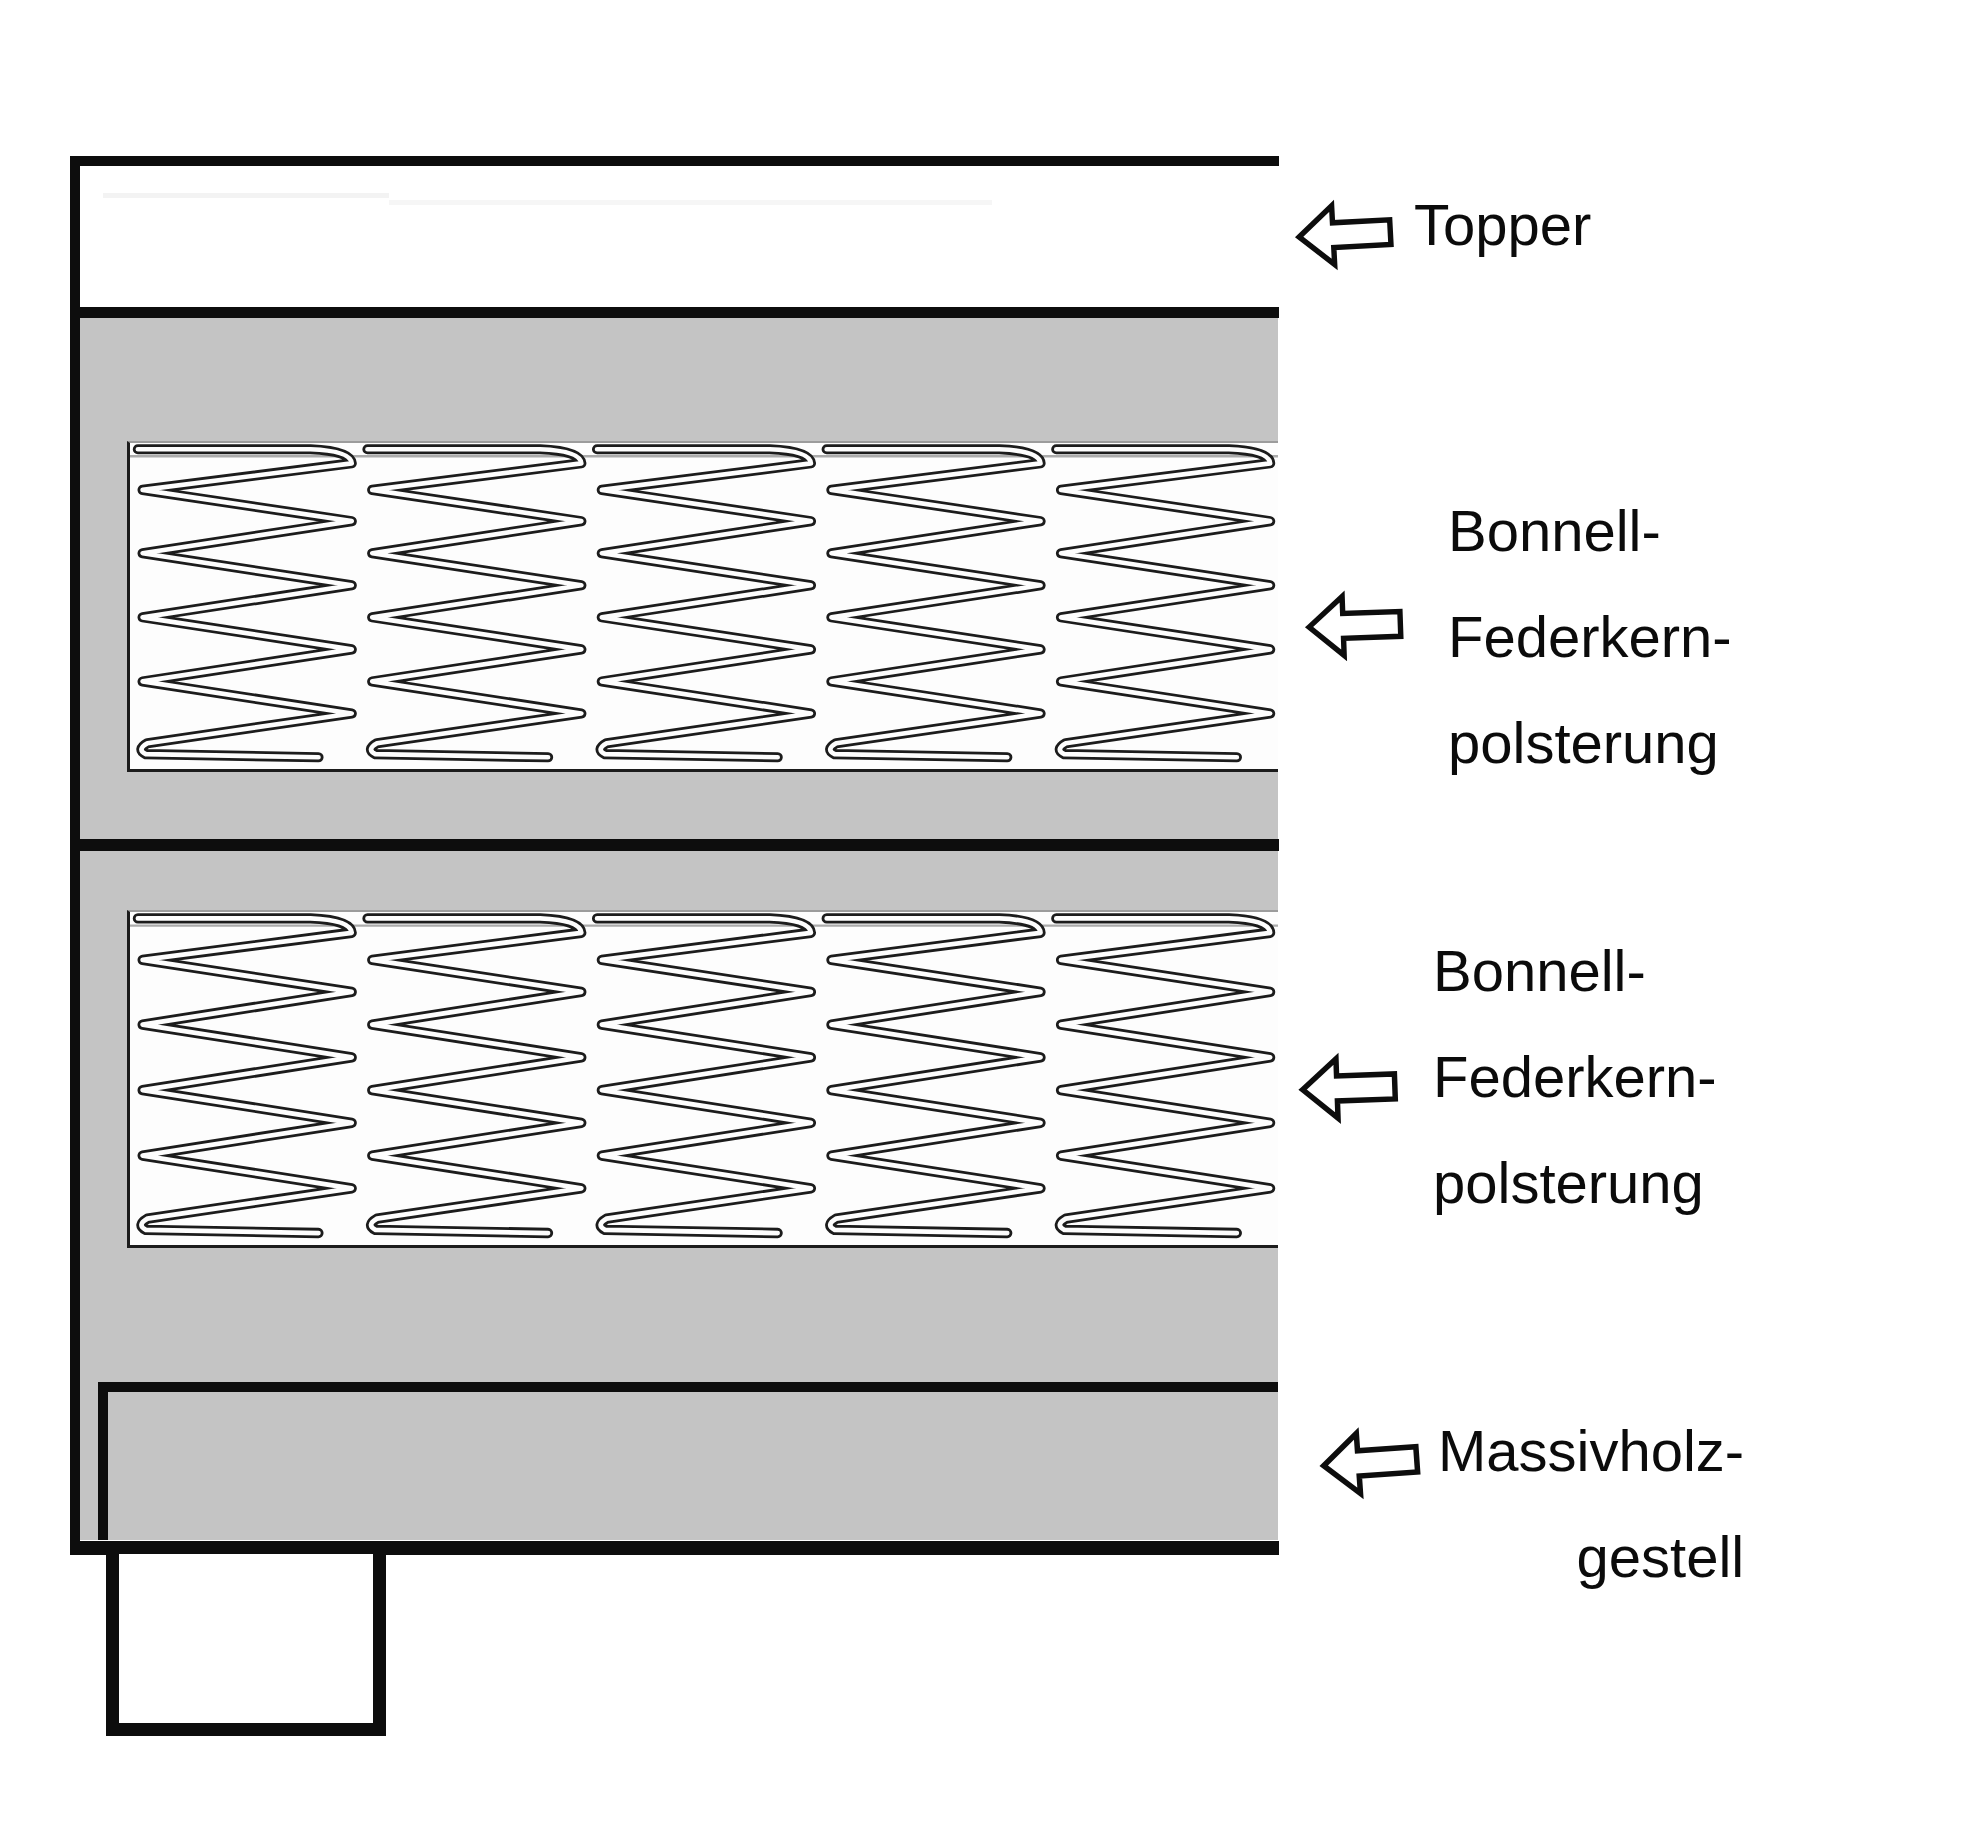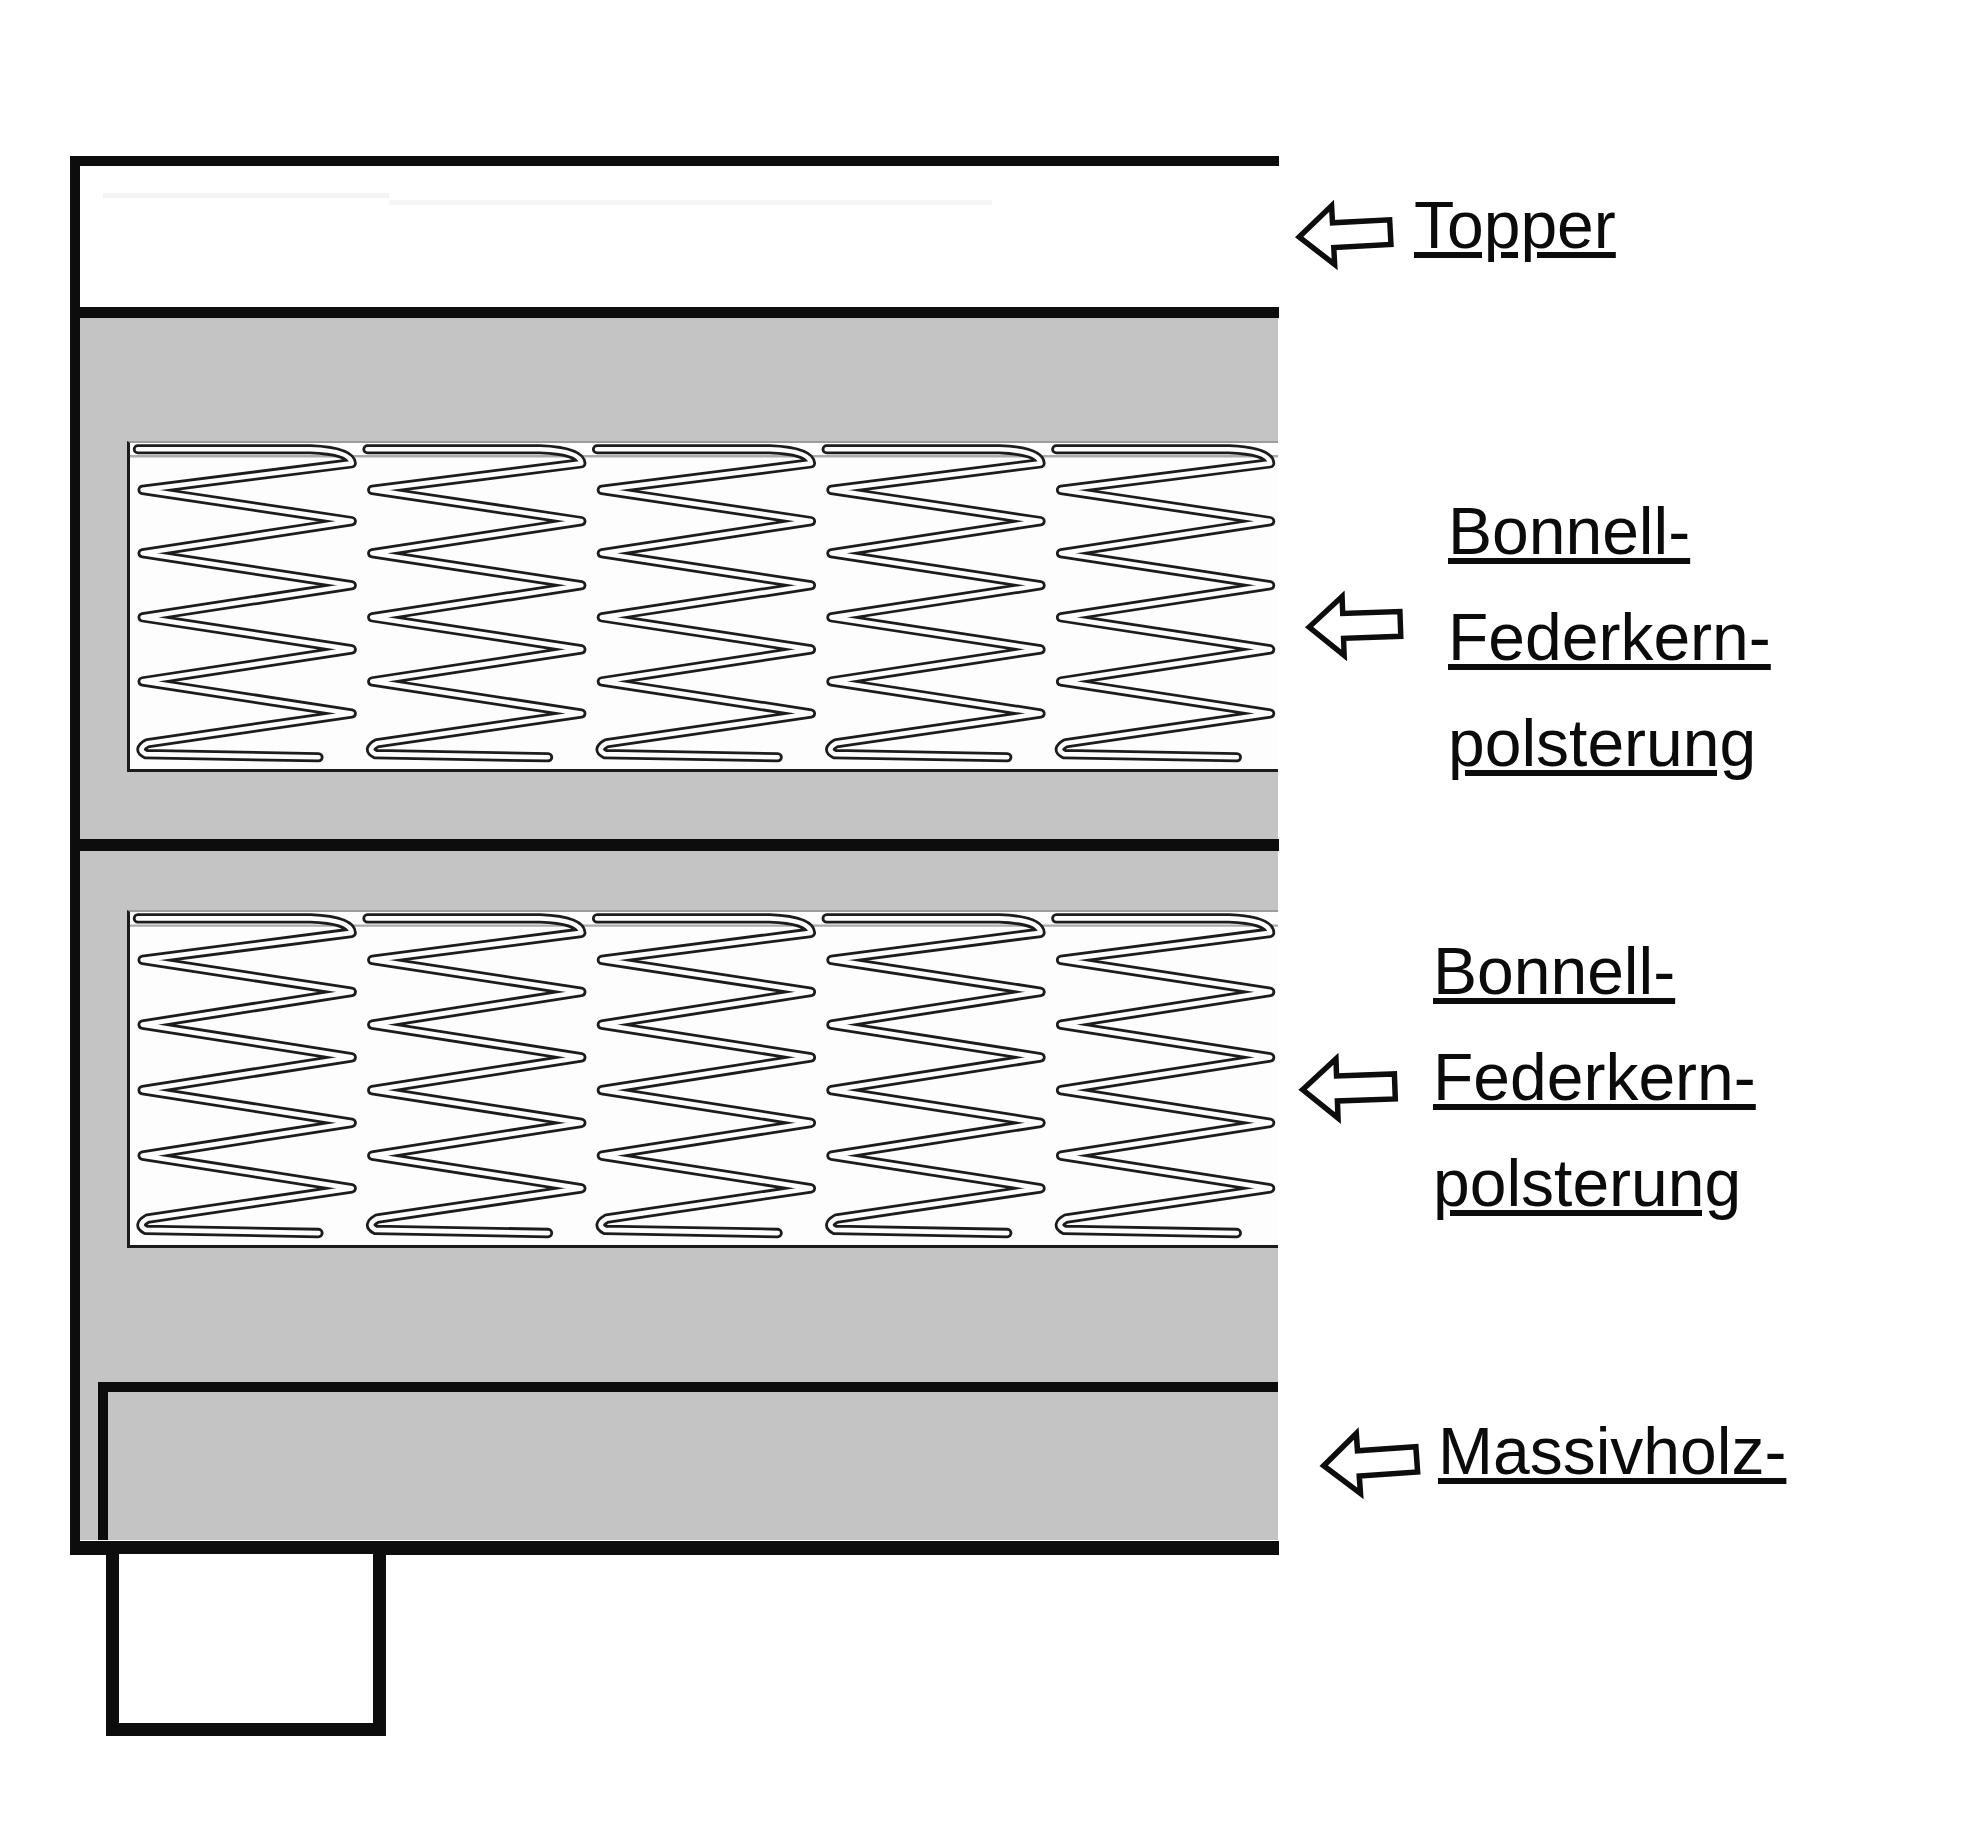--- a/index.html
+++ b/index.html
@@ -53,25 +53,24 @@
   
   .arrow{width:97px;height:65px;}
   .arrow svg{display:block;width:100%;height:100%;overflow:visible;}
   .arrow polygon{fill:var(--paper);stroke:var(--outline);stroke-width:7;stroke-linejoin:miter;}
   .arrow-1{left:1297px;top:202px;transform:rotate(-3deg);}
   .arrow-2{left:1307px;top:593px;transform:rotate(-2deg);}
   .arrow-3{left:1301px;top:1053px;height:70px;transform:rotate(-2deg);}
   .arrow-4{left:1322px;top:1429px;width:98px;height:67px;transform:rotate(-4deg);}
   .label{
     color:var(--text);
-    font-size:66px;
+    font-size:58px;
     line-height:106px;
     white-space:nowrap;
     letter-spacing:0px;
-    text-decoration:underline;
   }
   .label-1{left:1414px;top:172px;}
   .label-2{left:1448px;top:478px;}
   .label-3{left:1433px;top:918px;}
   .label-4{left:1438px;top:1398px;text-align:right;}
 </style>
 </head>
 <body>
 
 <div class="canvas">
@@ -149,16 +148,17 @@
     <div>polsterung</div>
   </div>
 
   <div class="abs arrow arrow-4">
     <svg viewBox="0 0 124 84">
         <polygon points="2,42 46,4 46,26 120,26 120,58 46,58 46,80"></polygon>
       </svg>
   </div>
   <div class="abs label label-4">
     <div>Massivholz-</div>
+    <div>gestell</div>
   </div>
 
 </div>
 
 
 </body></html>

